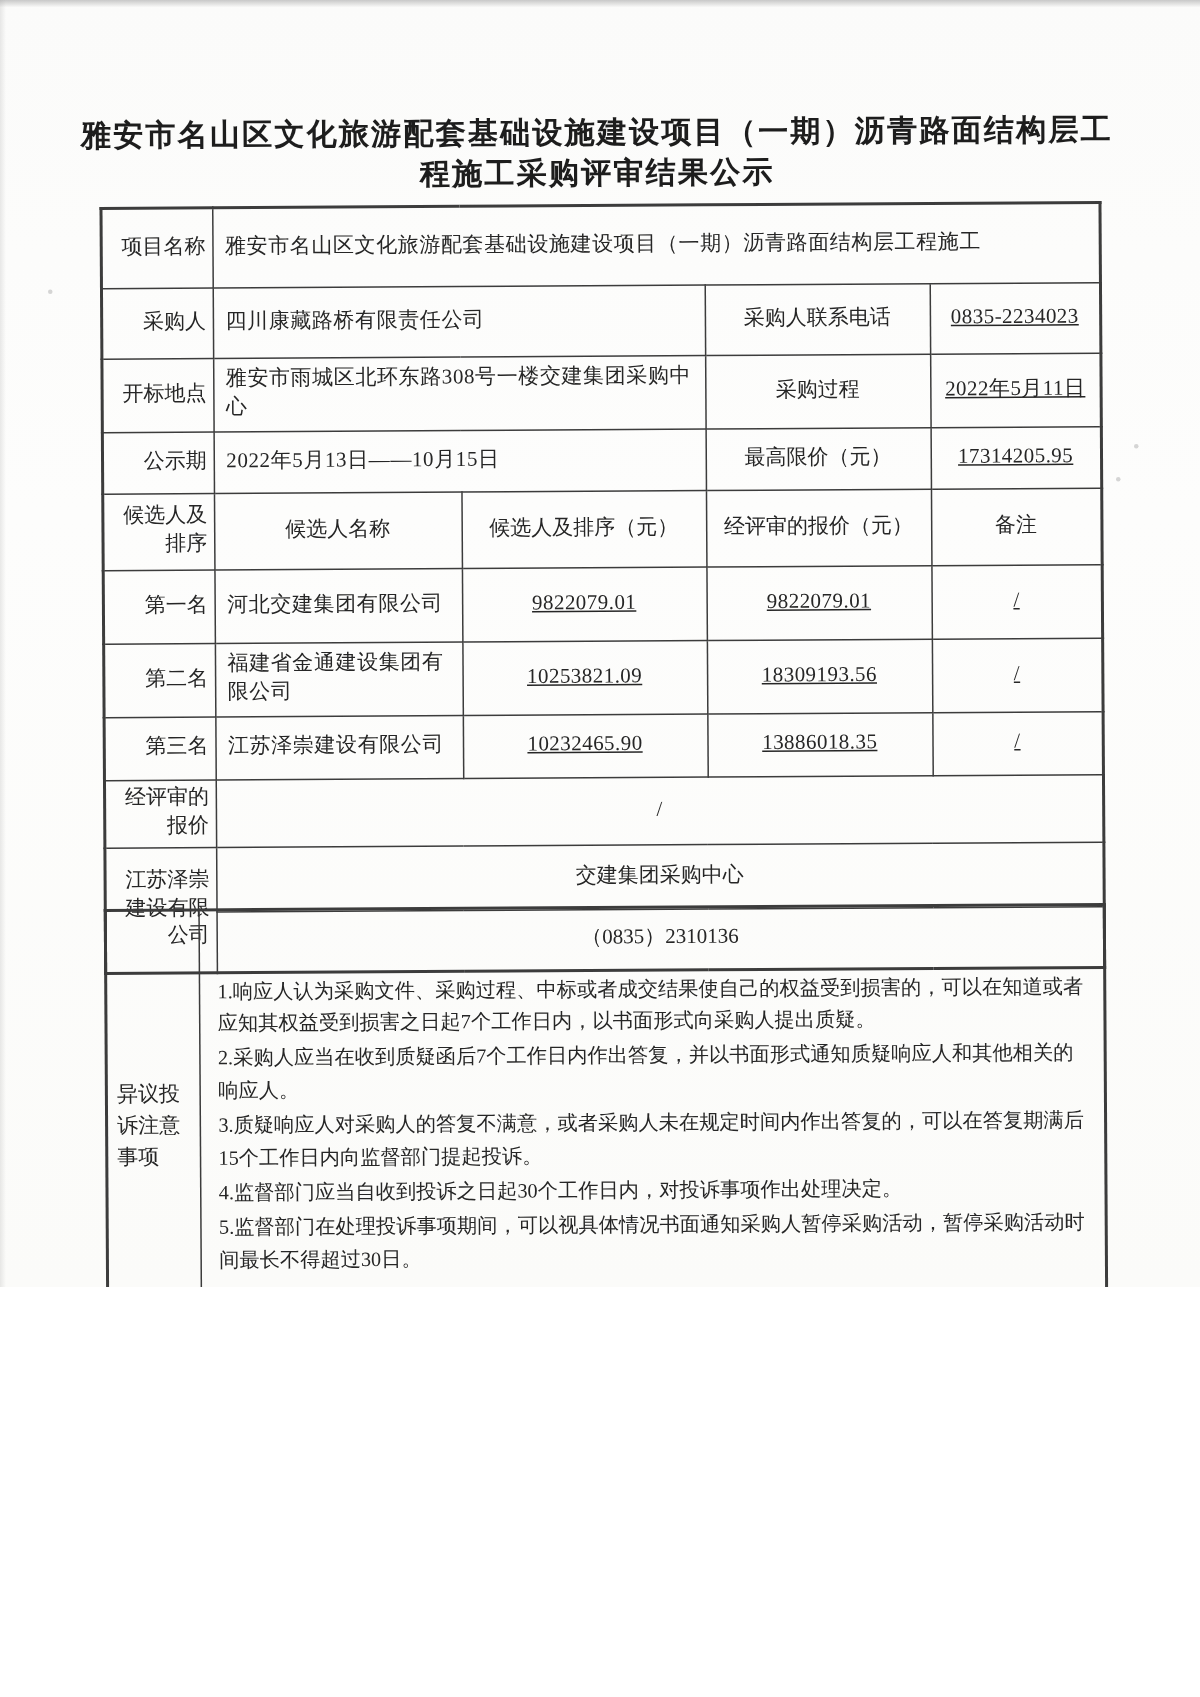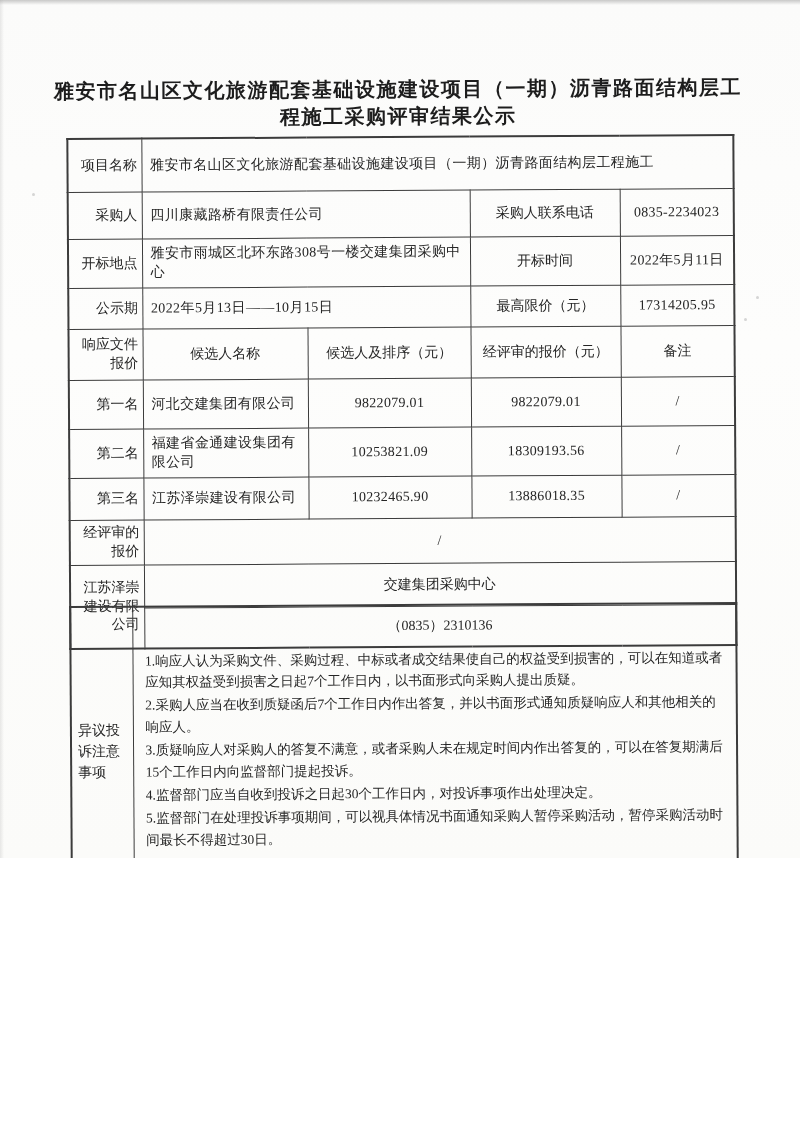--- a/index.html
+++ b/index.html
@@ -21,21 +21,21 @@
     font-family:"Liberation Sans","DejaVu Sans",sans-serif;font-weight:bold;
     font-size:20px;line-height:27px;letter-spacing:1.5px;color:#1d1d1d;}
 
   table{border-collapse:collapse;table-layout:fixed;}
   .main-table{position:absolute;left:68px;top:136px;width:666px;border:2px solid #3c3c3c;}
   .main-table td{border:1.5px solid #3c3c3c;font-size:14px;line-height:1.35;
     padding:2px 4px;vertical-align:middle;color:#262626;}
   td.lbl{text-align:right;padding-left:5px;}
   td.ctr{text-align:center;}
   td.lft{text-align:left;padding-left:8px;letter-spacing:.4px;}
-  td.num{text-align:center;letter-spacing:.3px;}
+  td.num{text-align:center;letter-spacing:.3px;text-decoration:underline;}
   .h48 td{height:48px}.h42 td{height:42px}.h44 td{height:44px}.h36 td{height:36px}
   .h46 td{height:46px}.h37 td{height:37px}.h40 td{height:40px}.h38 td{height:38px}.h35 td{height:35px}
 
   .objection-table{position:absolute;left:68px;top:604px;width:666px;height:290px;border:2px solid #3c3c3c;}
   .objection-table td{border:1.5px solid #3c3c3c;vertical-align:middle;color:#262626;}
   .obj-label{font-size:14px;text-align:left;padding:4px 6px;line-height:1.5;}
   .obj-body{font-size:13.5px;line-height:1.62;padding:10px 12px;text-align:left;}
   .obj-body div{margin:1px 0;}
 
   .sign-row{position:absolute;left:80px;top:912px;font-size:15px;letter-spacing:1px;color:#222;}
@@ -75,31 +75,31 @@
       </tr>
       <tr class="h42">
         <td class="lbl">采购人</td>
         <td class="lft" colspan="2">四川康藏路桥有限责任公司</td>
         <td class="ctr">采购人联系电话</td>
         <td class="num">0835-2234023</td>
       </tr>
       <tr class="h44">
         <td class="lbl">开标地点</td>
         <td class="lft" colspan="2">雅安市雨城区北环东路308号一楼交建集团采购中心</td>
-        <td class="ctr">开标时间</td>
+        <td class="ctr">采购过程</td>
         <td class="num">2022年5月11日</td>
       </tr>
       <tr class="h36">
         <td class="lbl">公示期</td>
         <td class="lft" colspan="2">2022年5月13日——10月15日</td>
         <td class="ctr">最高限价（元）</td>
         <td class="num">17314205.95</td>
       </tr>
       <tr class="h46">
-        <td class="lbl">响应文件报价</td>
+        <td class="lbl">候选人及排序</td>
         <td class="ctr">候选人名称</td>
         <td class="ctr">候选人及排序（元）</td>
         <td class="ctr">经评审的报价（元）</td>
         <td class="ctr">备注</td>
       </tr>
       <tr class="h44">
         <td class="lbl">第一名</td>
         <td class="lft">河北交建集团有限公司</td>
         <td class="num">9822079.01</td>
         <td class="num">9822079.01</td>

